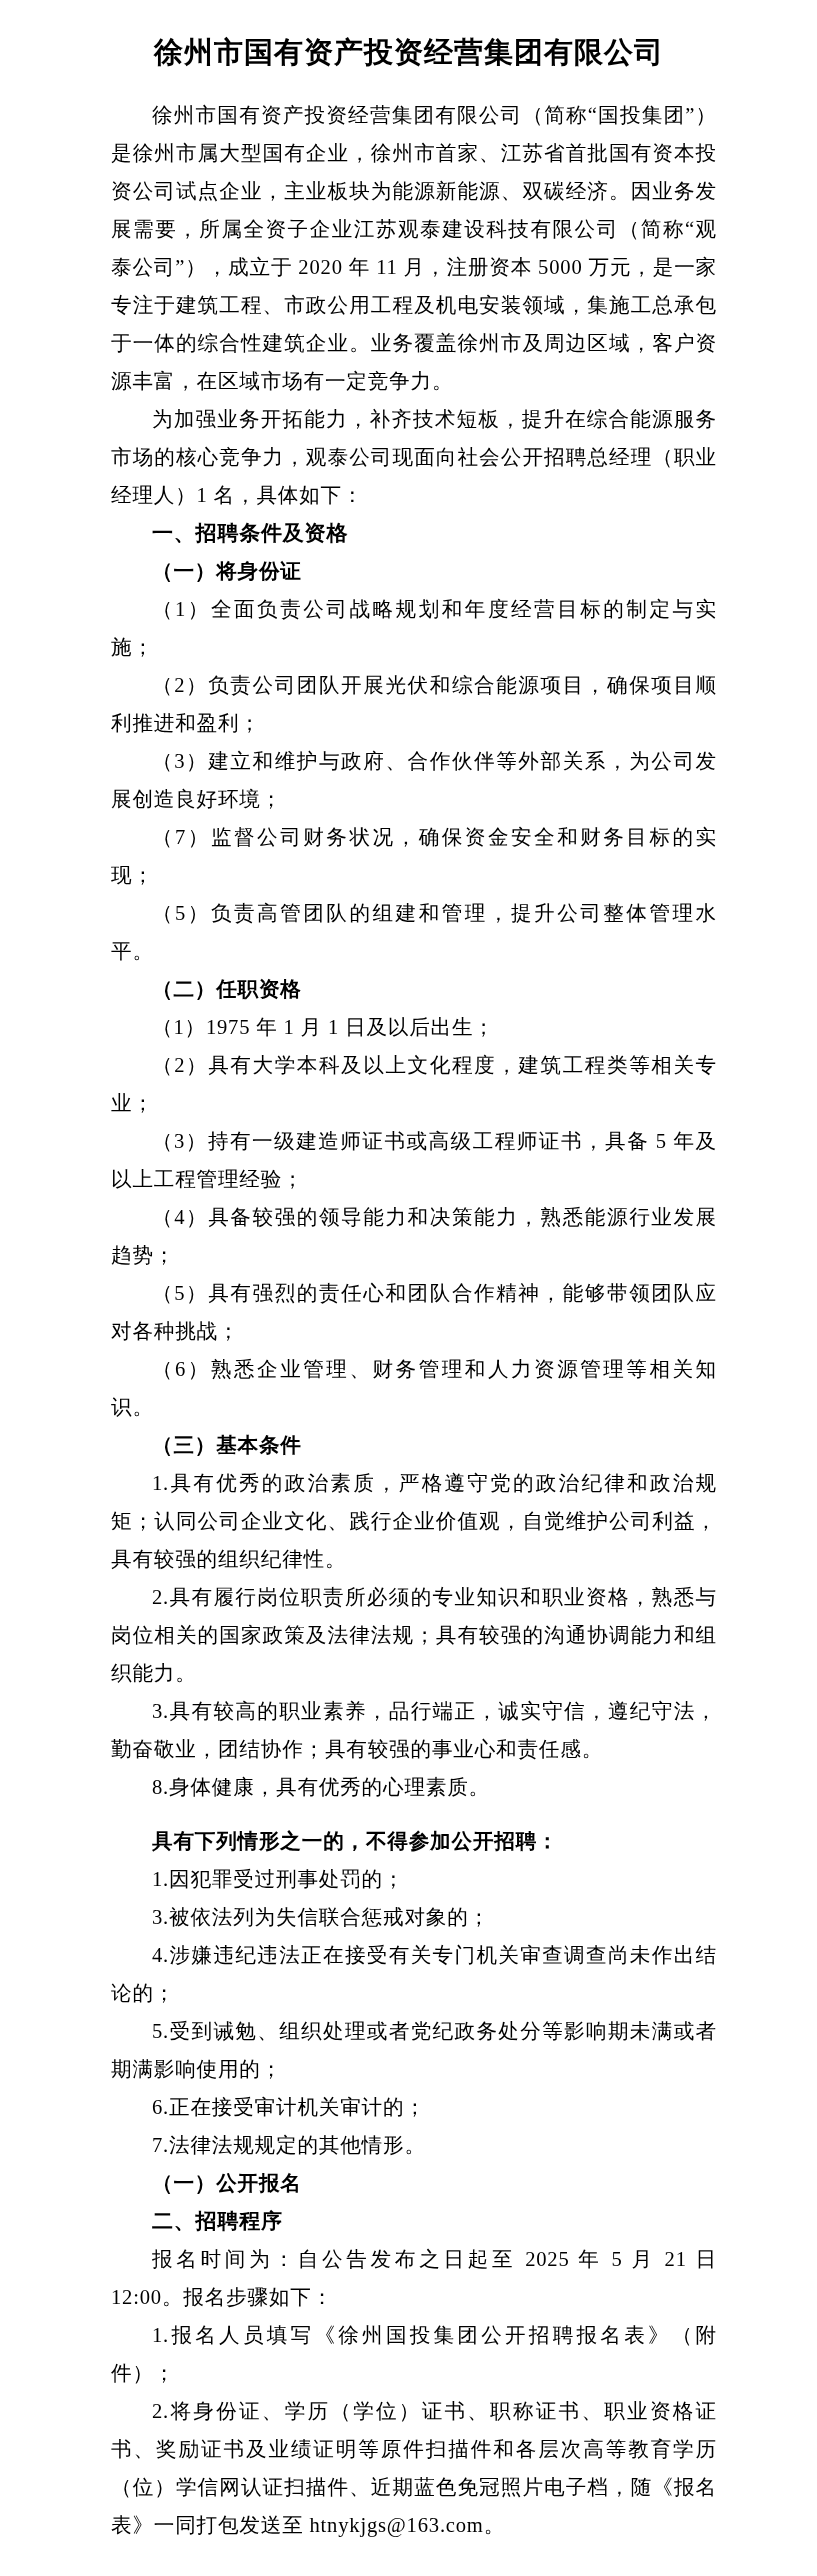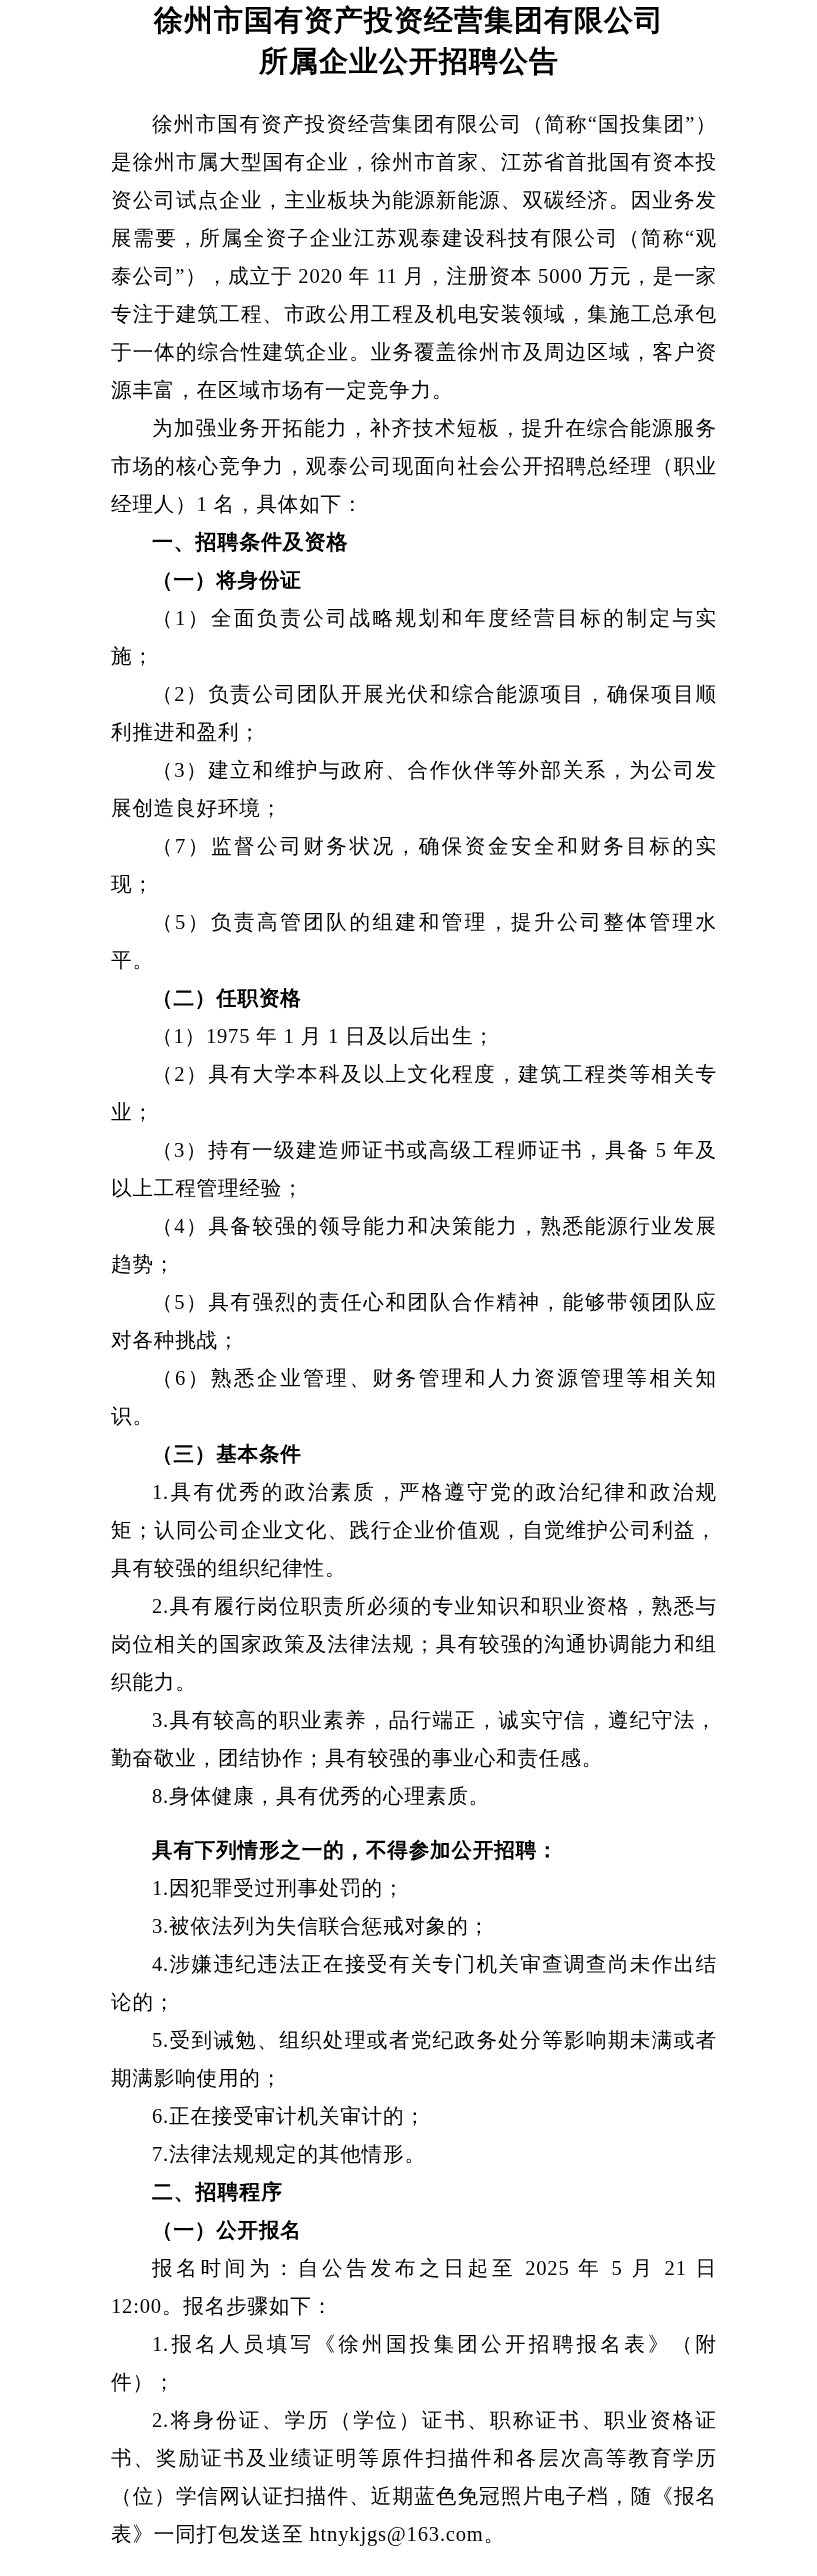--- a/index.html
+++ b/index.html
@@ -11,20 +11,21 @@
     color: #000000;
     font-family: "Liberation Serif", "DejaVu Serif", serif;
     box-sizing: border-box;
   }
   .doc-title {
     text-align: center;
     font-weight: bold;
     font-size: 29px;
     line-height: 41px;
     letter-spacing: 1px;
+    margin-top: 32px;
   }
   .doc-body {
     padding: 23px 101px 0 111px;
     font-size: 20.6px;
     line-height: 38px;
     letter-spacing: 0.8px;
     text-align: justify;
     text-justify: inter-character;
   }
   .blk { text-indent: 41px; margin: 0; }
@@ -35,21 +36,20 @@
   }
   .blk.h2 { font-weight: bold; }
   .blk.boldpara { font-weight: bold; margin-top: 16px; }
 </style>
 </head>
 <body>
 
 <div class="page">
   <div class="doc-title">
     <div>徐州市国有资产投资经营集团有限公司</div>
-    <div>所属企业公开招聘公告</div>
   </div>
   <div class="doc-body">
       <div class="blk para">徐州市国有资产投资经营集团有限公司（简称“国投集团”）是徐州市属大型国有企业，徐州市首家、江苏省首批国有资本投资公司试点企业，主业板块为能源新能源、双碳经济。因业务发展需要，所属全资子企业江苏观泰建设科技有限公司（简称“观泰公司”），成立于 2020 年 11 月，注册资本 5000 万元，是一家专注于建筑工程、市政公用工程及机电安装领域，集施工总承包于一体的综合性建筑企业。业务覆盖徐州市及周边区域，客户资源丰富，在区域市场有一定竞争力。</div>
       <div class="blk para">为加强业务开拓能力，补齐技术短板，提升在综合能源服务市场的核心竞争力，观泰公司现面向社会公开招聘总经理（职业经理人）1 名，具体如下：</div>
       <div class="blk h1">一、招聘条件及资格</div>
       <div class="blk h2">（一）将身份证</div>
       <div class="blk para">（1）全面负责公司战略规划和年度经营目标的制定与实施；</div>
       <div class="blk para">（2）负责公司团队开展光伏和综合能源项目，确保项目顺利推进和盈利；</div>
       <div class="blk para">（3）建立和维护与政府、合作伙伴等外部关系，为公司发展创造良好环境；</div>
       <div class="blk para">（7）监督公司财务状况，确保资金安全和财务目标的实现；</div>
@@ -66,20 +66,20 @@
       <div class="blk para">2.具有履行岗位职责所必须的专业知识和职业资格，熟悉与岗位相关的国家政策及法律法规；具有较强的沟通协调能力和组织能力。</div>
       <div class="blk para">3.具有较高的职业素养，品行端正，诚实守信，遵纪守法，勤奋敬业，团结协作；具有较强的事业心和责任感。</div>
       <div class="blk para">8.身体健康，具有优秀的心理素质。</div>
       <div class="blk boldpara">具有下列情形之一的，不得参加公开招聘：</div>
       <div class="blk para">1.因犯罪受过刑事处罚的；</div>
       <div class="blk para">3.被依法列为失信联合惩戒对象的；</div>
       <div class="blk para">4.涉嫌违纪违法正在接受有关专门机关审查调查尚未作出结论的；</div>
       <div class="blk para">5.受到诫勉、组织处理或者党纪政务处分等影响期未满或者期满影响使用的；</div>
       <div class="blk para">6.正在接受审计机关审计的；</div>
       <div class="blk para">7.法律法规规定的其他情形。</div>
+      <div class="blk h2">（一）公开报名</div>
       <div class="blk h1">二、招聘程序</div>
-      <div class="blk h2">（一）公开报名</div>
       <div class="blk para">报名时间为：自公告发布之日起至 2025 年 5 月 21 日 12:00。报名步骤如下：</div>
       <div class="blk para">1.报名人员填写《徐州国投集团公开招聘报名表》（附件）；</div>
       <div class="blk para">2.将身份证、学历（学位）证书、职称证书、职业资格证书、奖励证书及业绩证明等原件扫描件和各层次高等教育学历（位）学信网认证扫描件、近期蓝色免冠照片电子档，随《报名表》一同打包发送至 htnykjgs@163.com。</div>
     </div>
 </div>
 
 
 </body></html>

